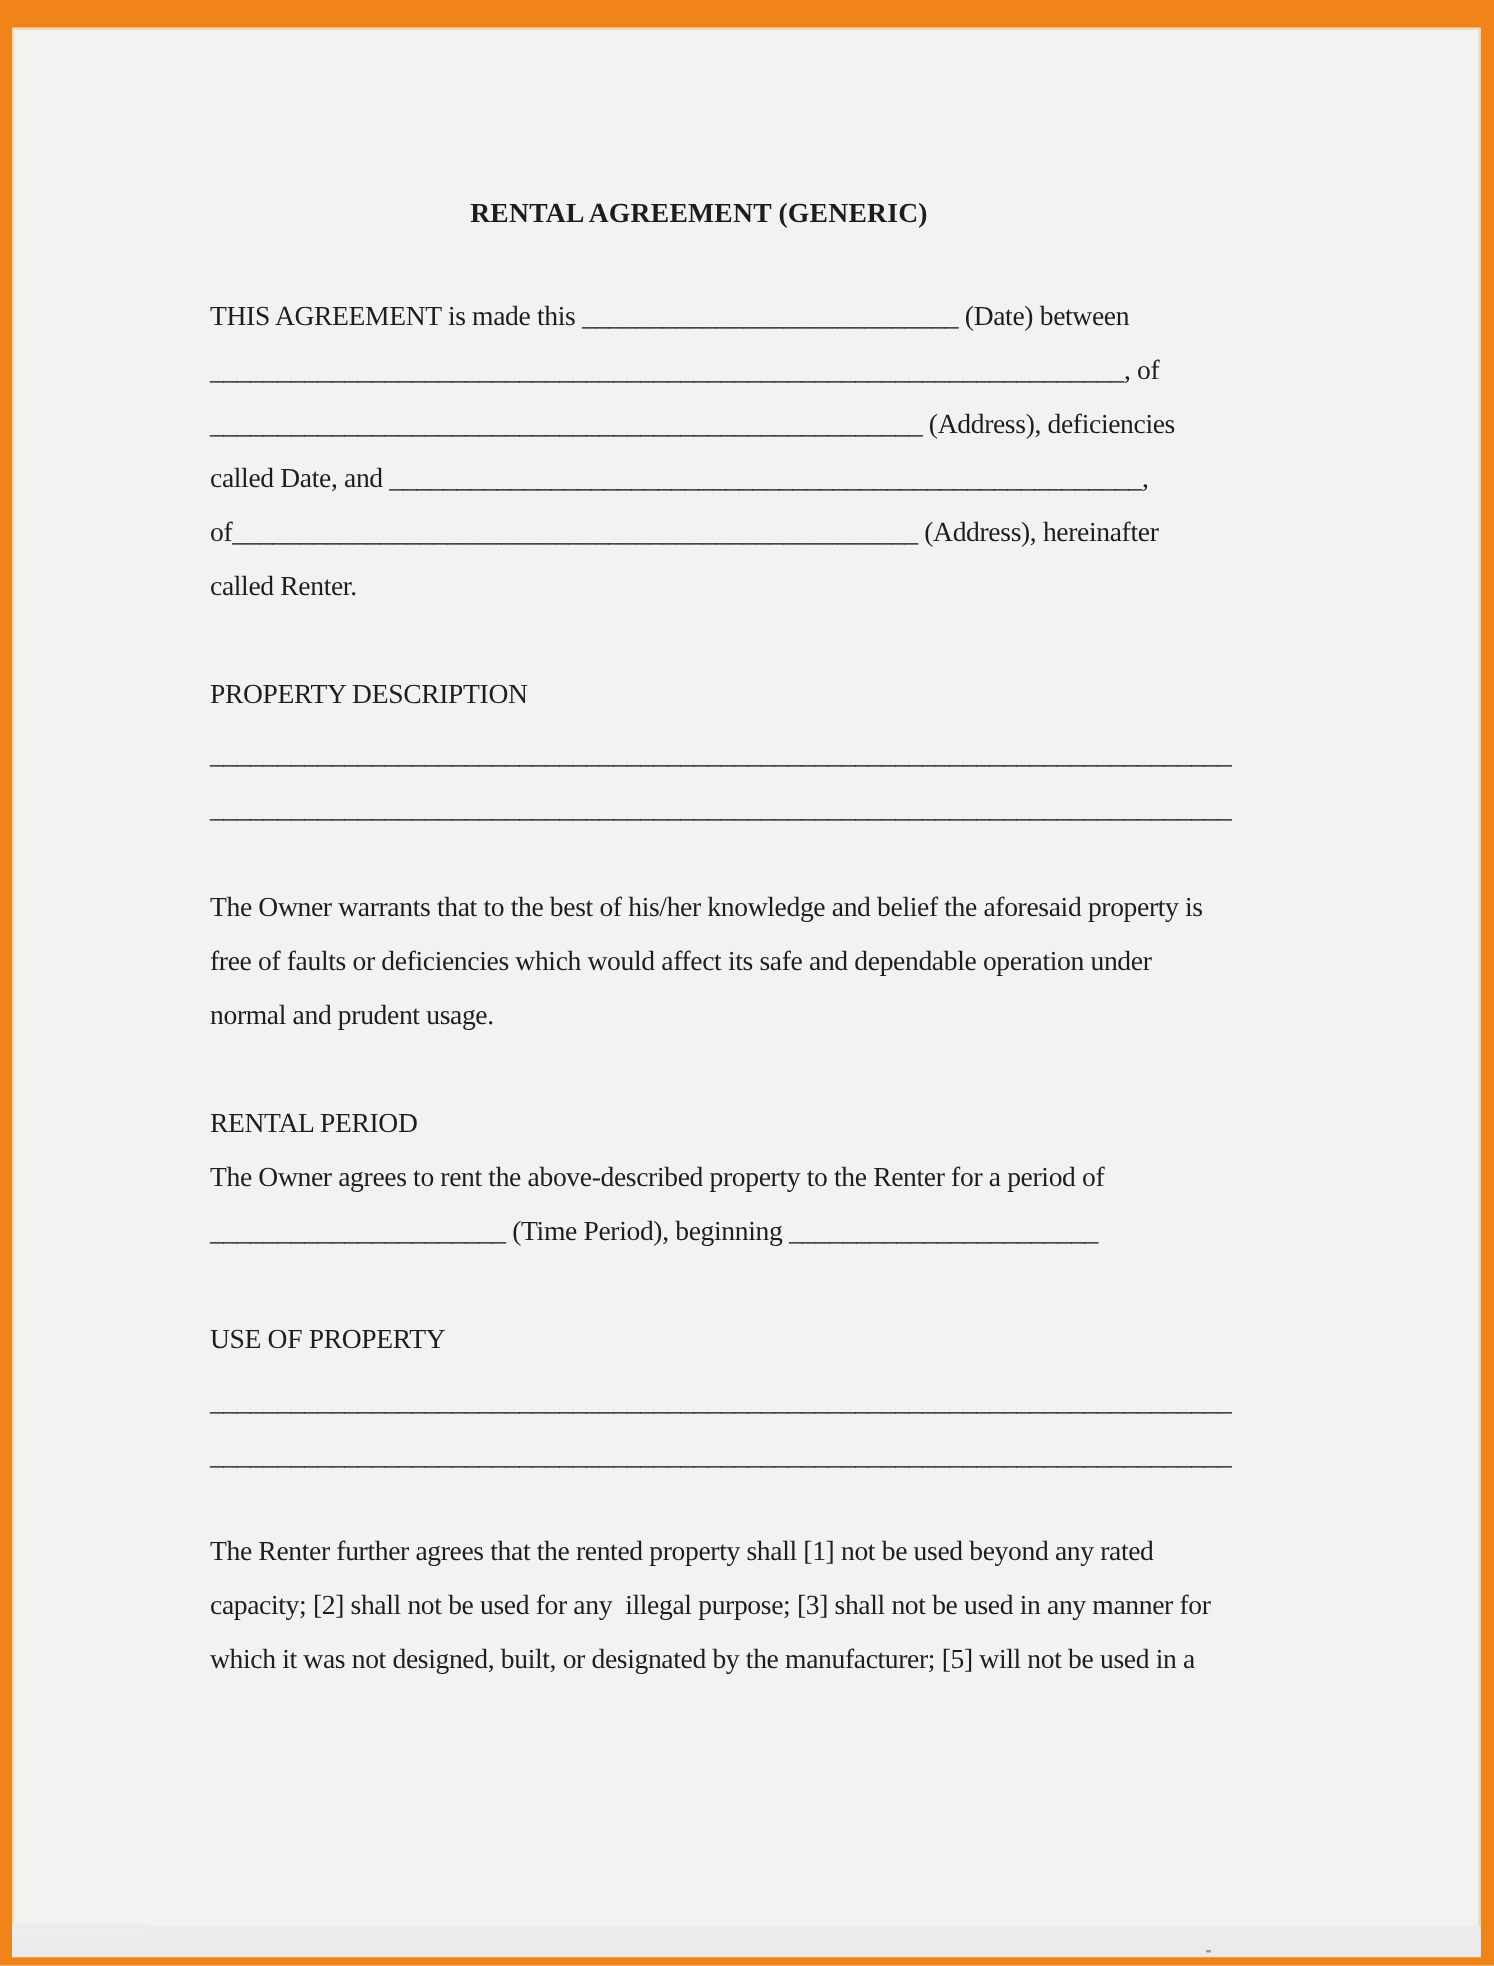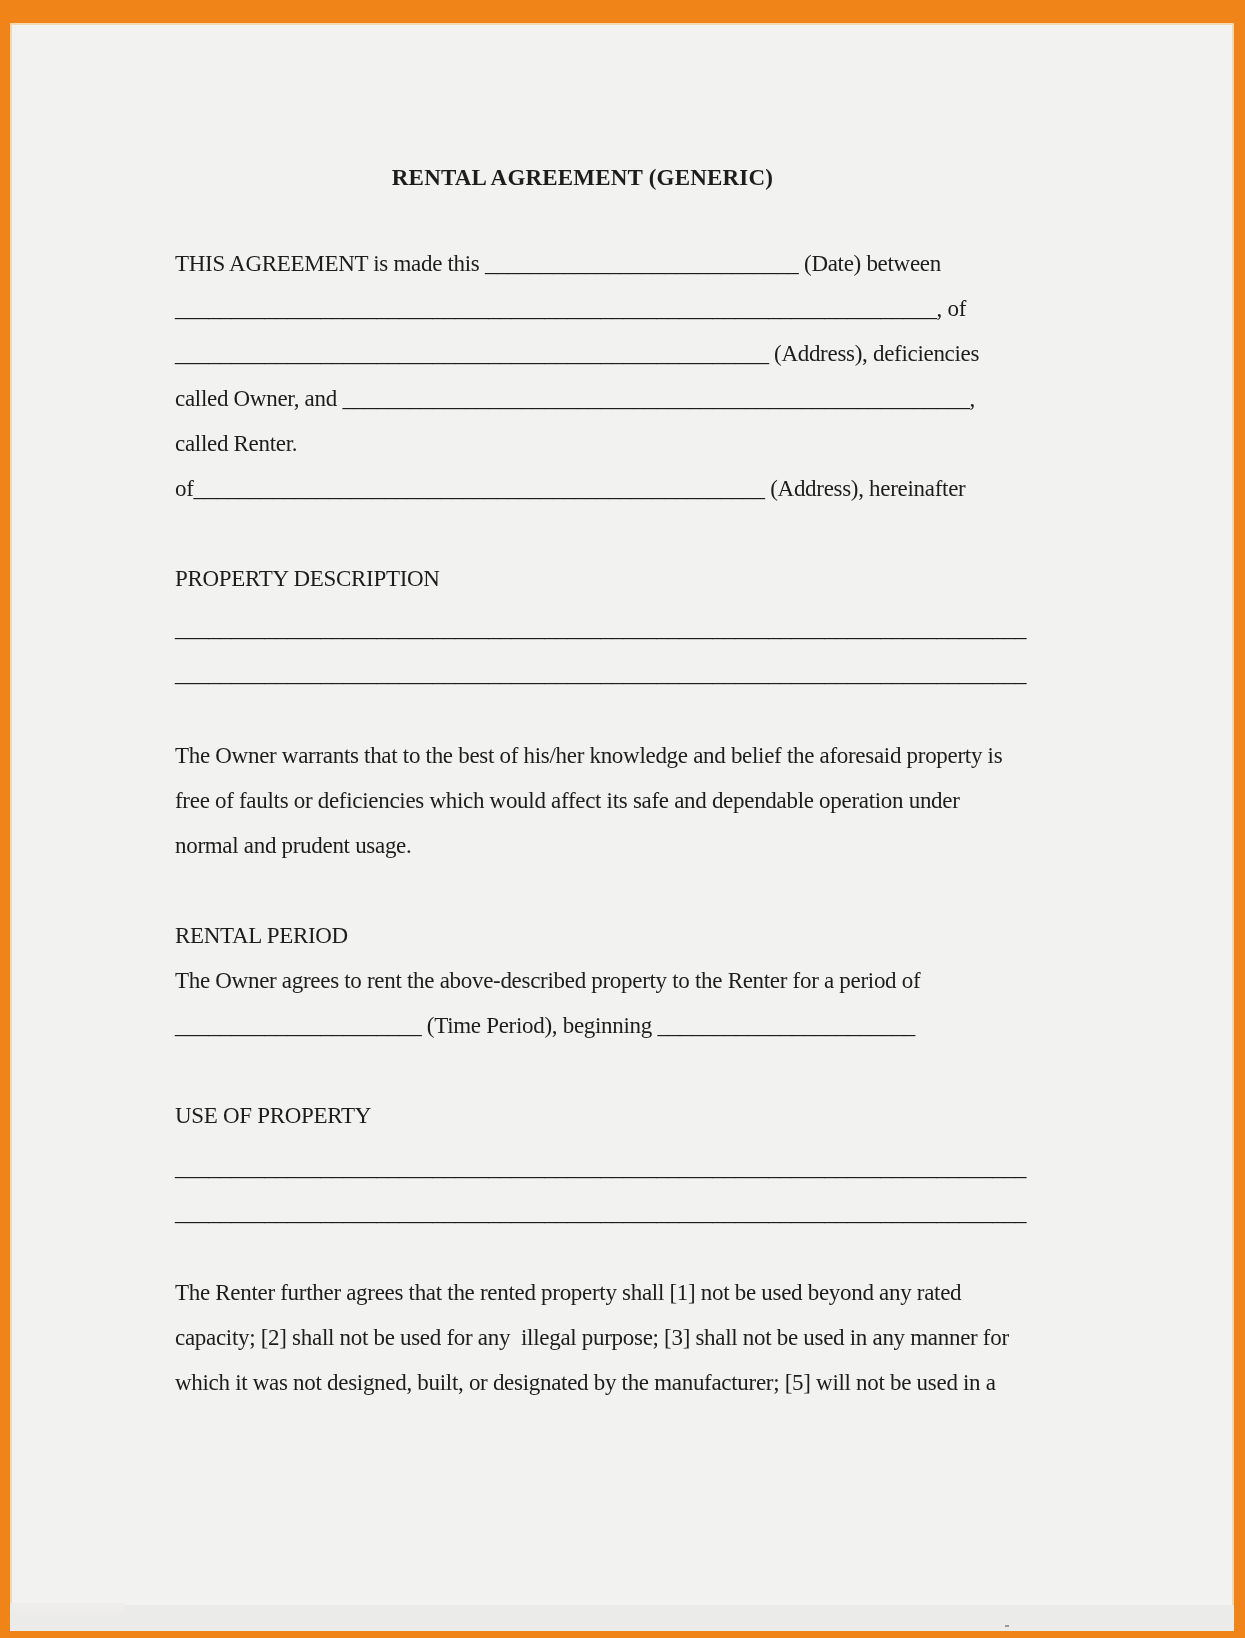--- a/index.html
+++ b/index.html
@@ -91,23 +91,23 @@
 <div class="frame">
   <div class="page">
     <div class="content">
 
       <div class="doc-title">RENTAL AGREEMENT (GENERIC)</div>
 
       <div class="para intro">
         <div class="line">THIS AGREEMENT is made this ____________________________ (Date) between</div>
         <div class="line">____________________________________________________________________, of</div>
         <div class="line">_____________________________________________________ (Address), deficiencies</div>
-        <div class="line">called Owner, and ________________________________________________________,</div>
+        <div class="line">called Date, and ________________________________________________________,</div>
+        <div class="line">of___________________________________________________ (Address), hereinafter</div>
         <div class="line">called Renter.</div>
-        <div class="line">of___________________________________________________ (Address), hereinafter</div>
       </div>
 
       <div class="section-heading heading-pd">PROPERTY DESCRIPTION</div>
 
       <div class="para fill-pd">
         <div class="line">____________________________________________________________________________</div>
         <div class="line">____________________________________________________________________________</div>
       </div>
 
       <div class="para warranty">

